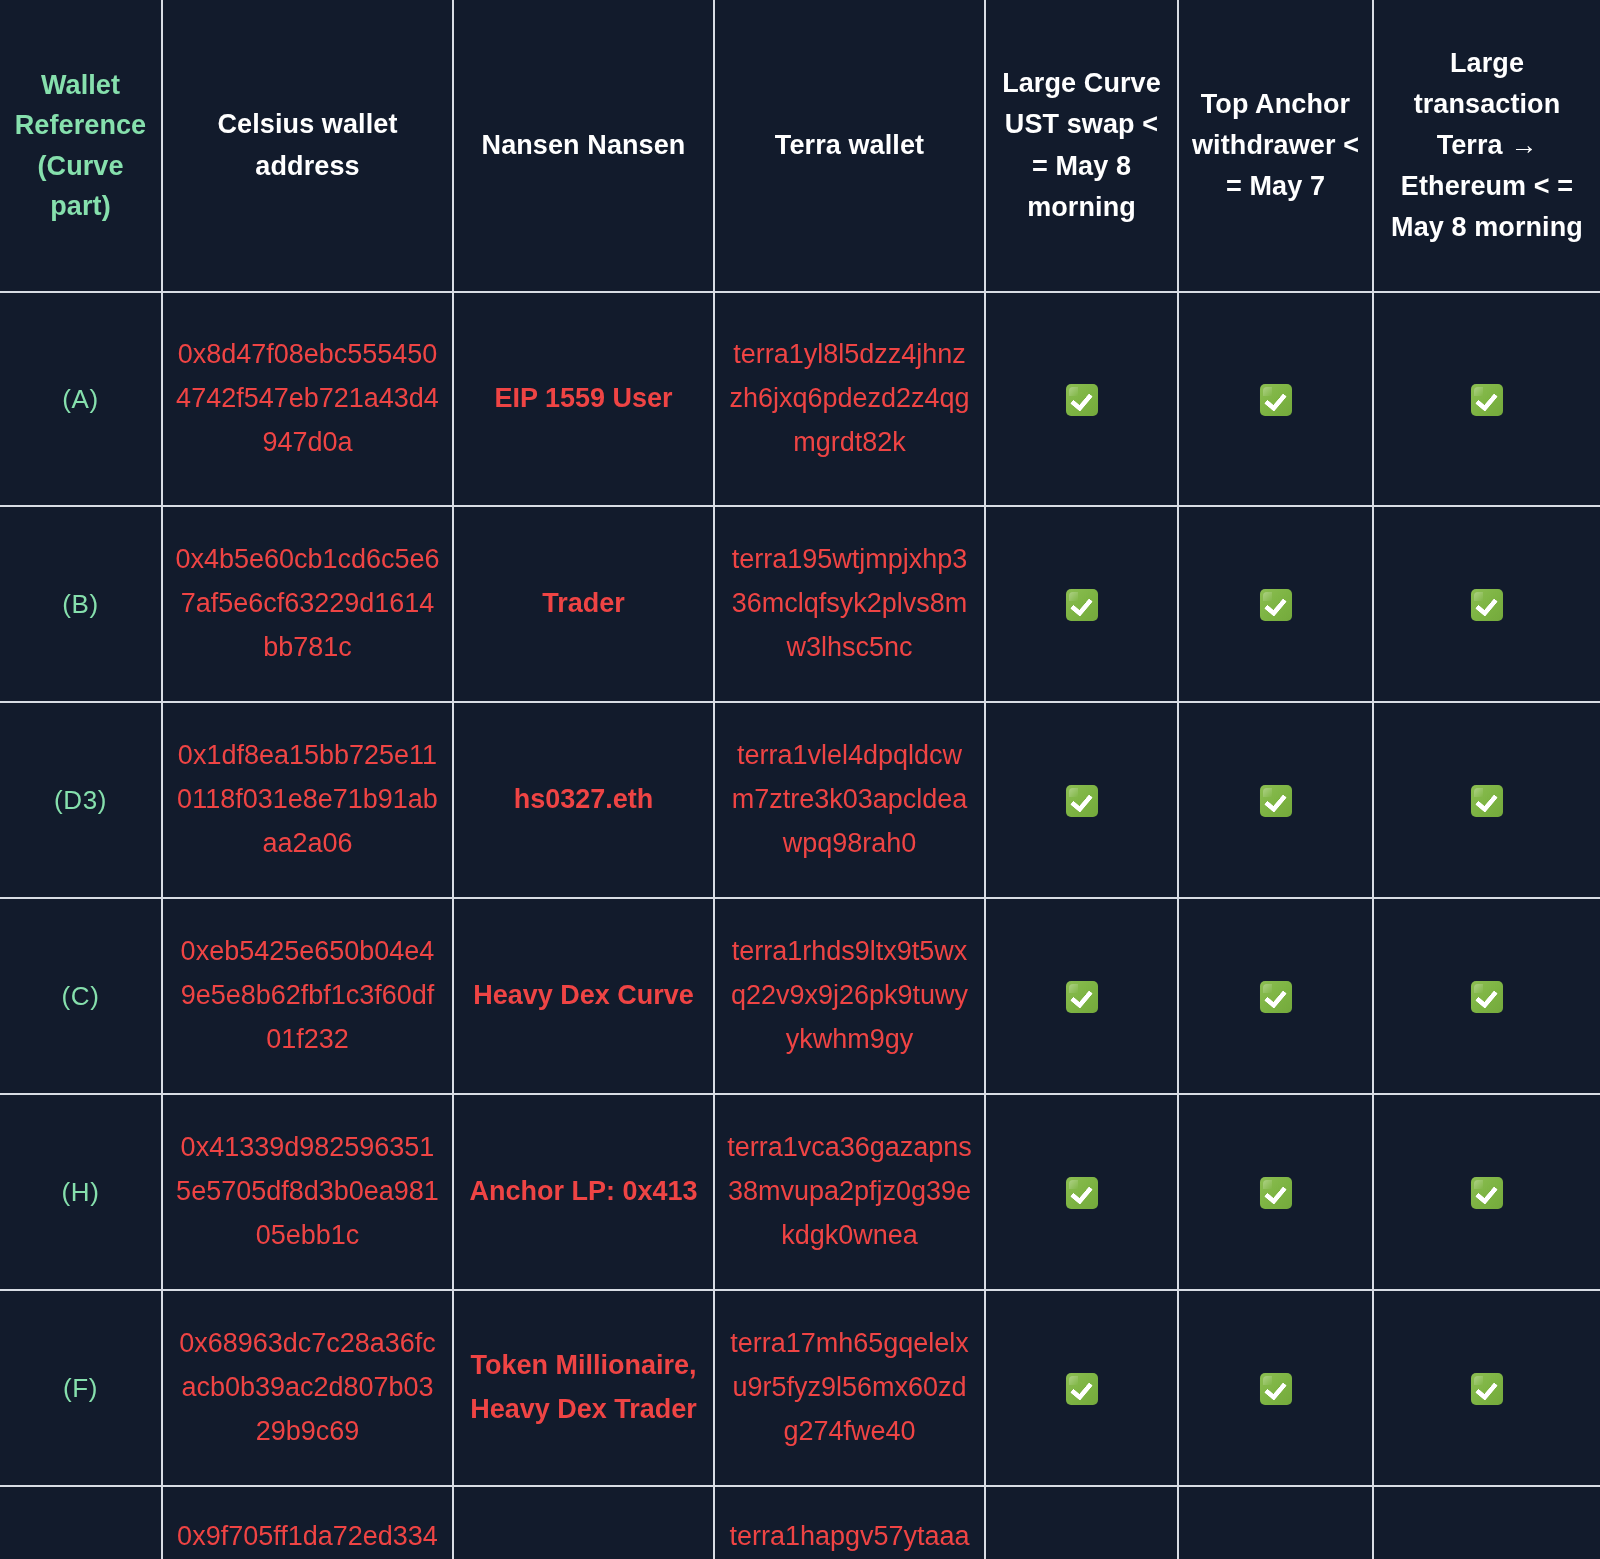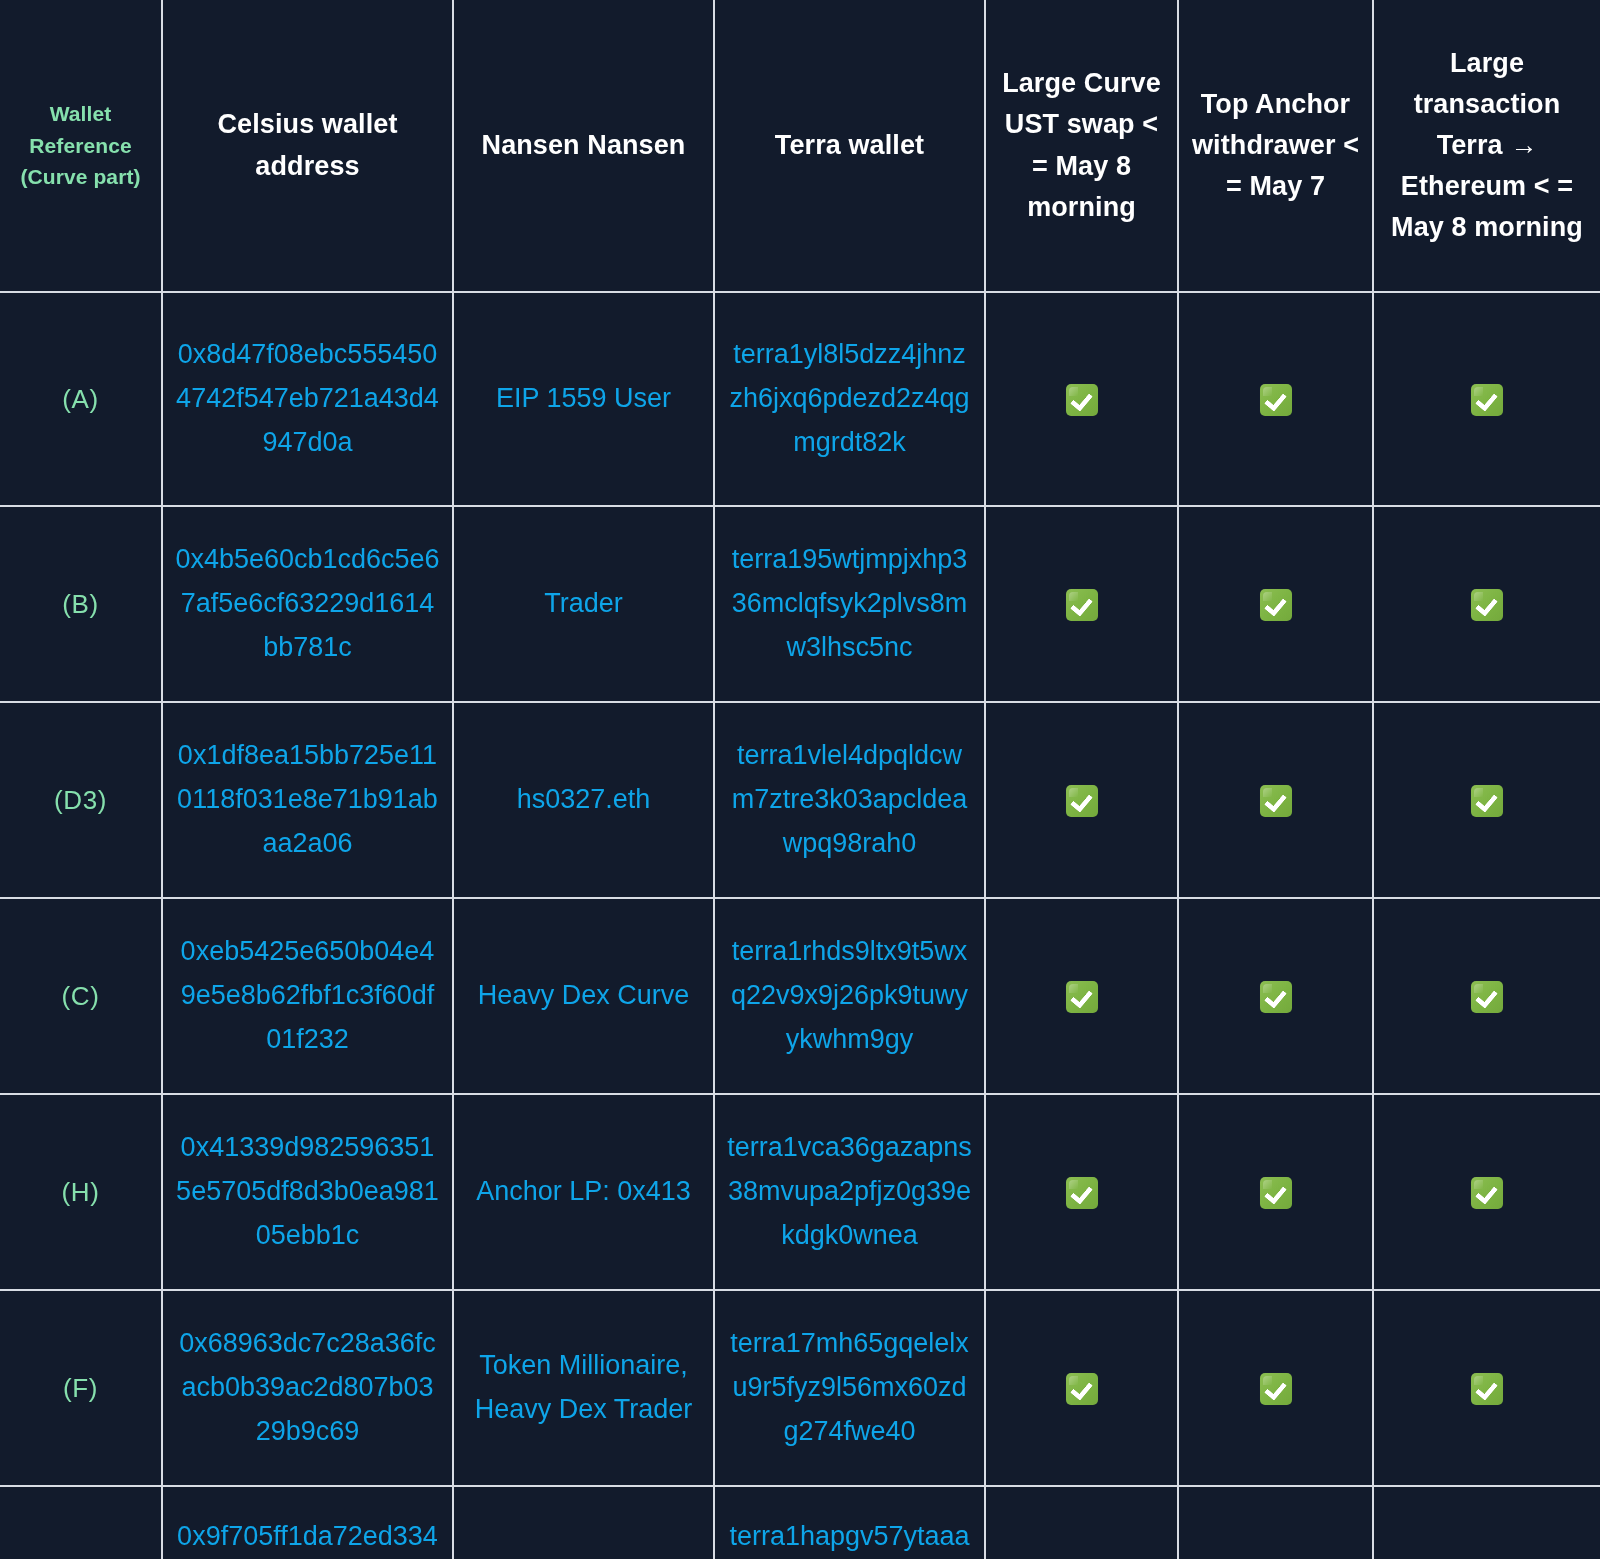--- a/index.html
+++ b/index.html
@@ -49,47 +49,47 @@
     height: 292px;
     font-size: 27px;
     font-weight: 700;
     line-height: 1.52;
     letter-spacing: 0.1px;
     color: #ffffff;
     background: #121b2c;
   }
   thead th.ref-head {
     color: #86e0ad;
-    font-size: 21px;
+    font-size: 27px;
     line-height: 1.5;
   }
 
   tbody td {
     background: #16203300;
     font-size: 27px;
     font-weight: 400;
     line-height: 1.62;
-    color: #0ea5e9;
+    color: #ef4444;
   }
   tbody tr { height: 196px; }
   tbody tr:first-child { height: 214px; }
   tbody tr:last-child  { height: 189px; }
 
   td.ref-cell {
     color: #86e0ad;
     font-size: 26px;
     letter-spacing: 0.6px;
   }
 
   td.addr-cell {
     word-break: break-all;
     overflow-wrap: anywhere;
     padding: 10px 18px;
   }
-  td.nansen-cell { padding: 10px 14px; }
+  td.nansen-cell { padding: 10px 14px; font-weight: bold; }
   td.flag-cell   { padding: 0; }
 
   .check-badge {
     display: inline-block;
     width: 32px;
     height: 32px;
     border-radius: 5px;
     background: #7cb342;
     background-image: linear-gradient(135deg, #8cbe52 0%, #7cb342 55%, #74a93c 100%);
     position: relative;

